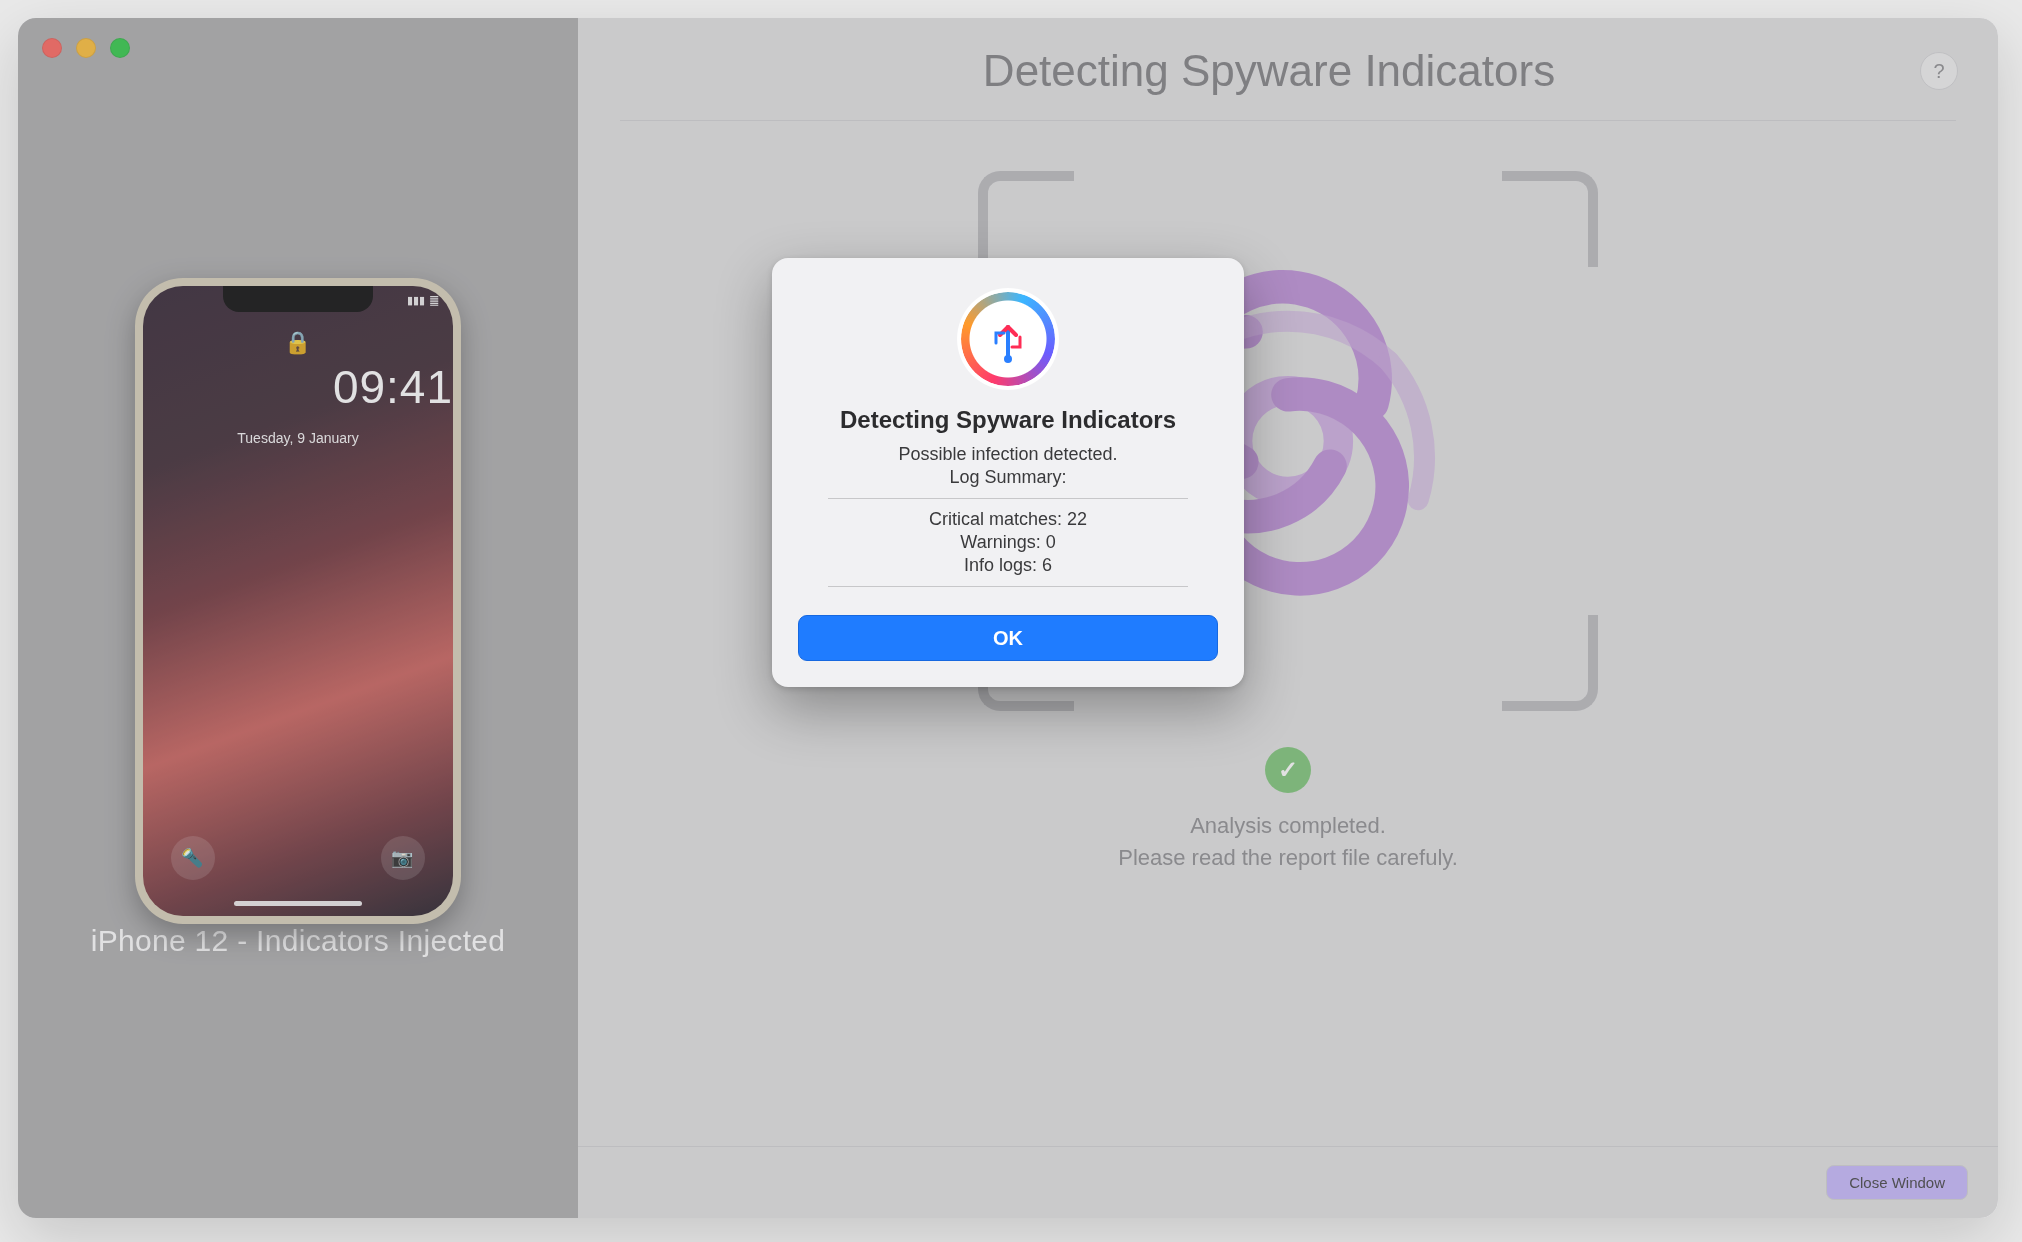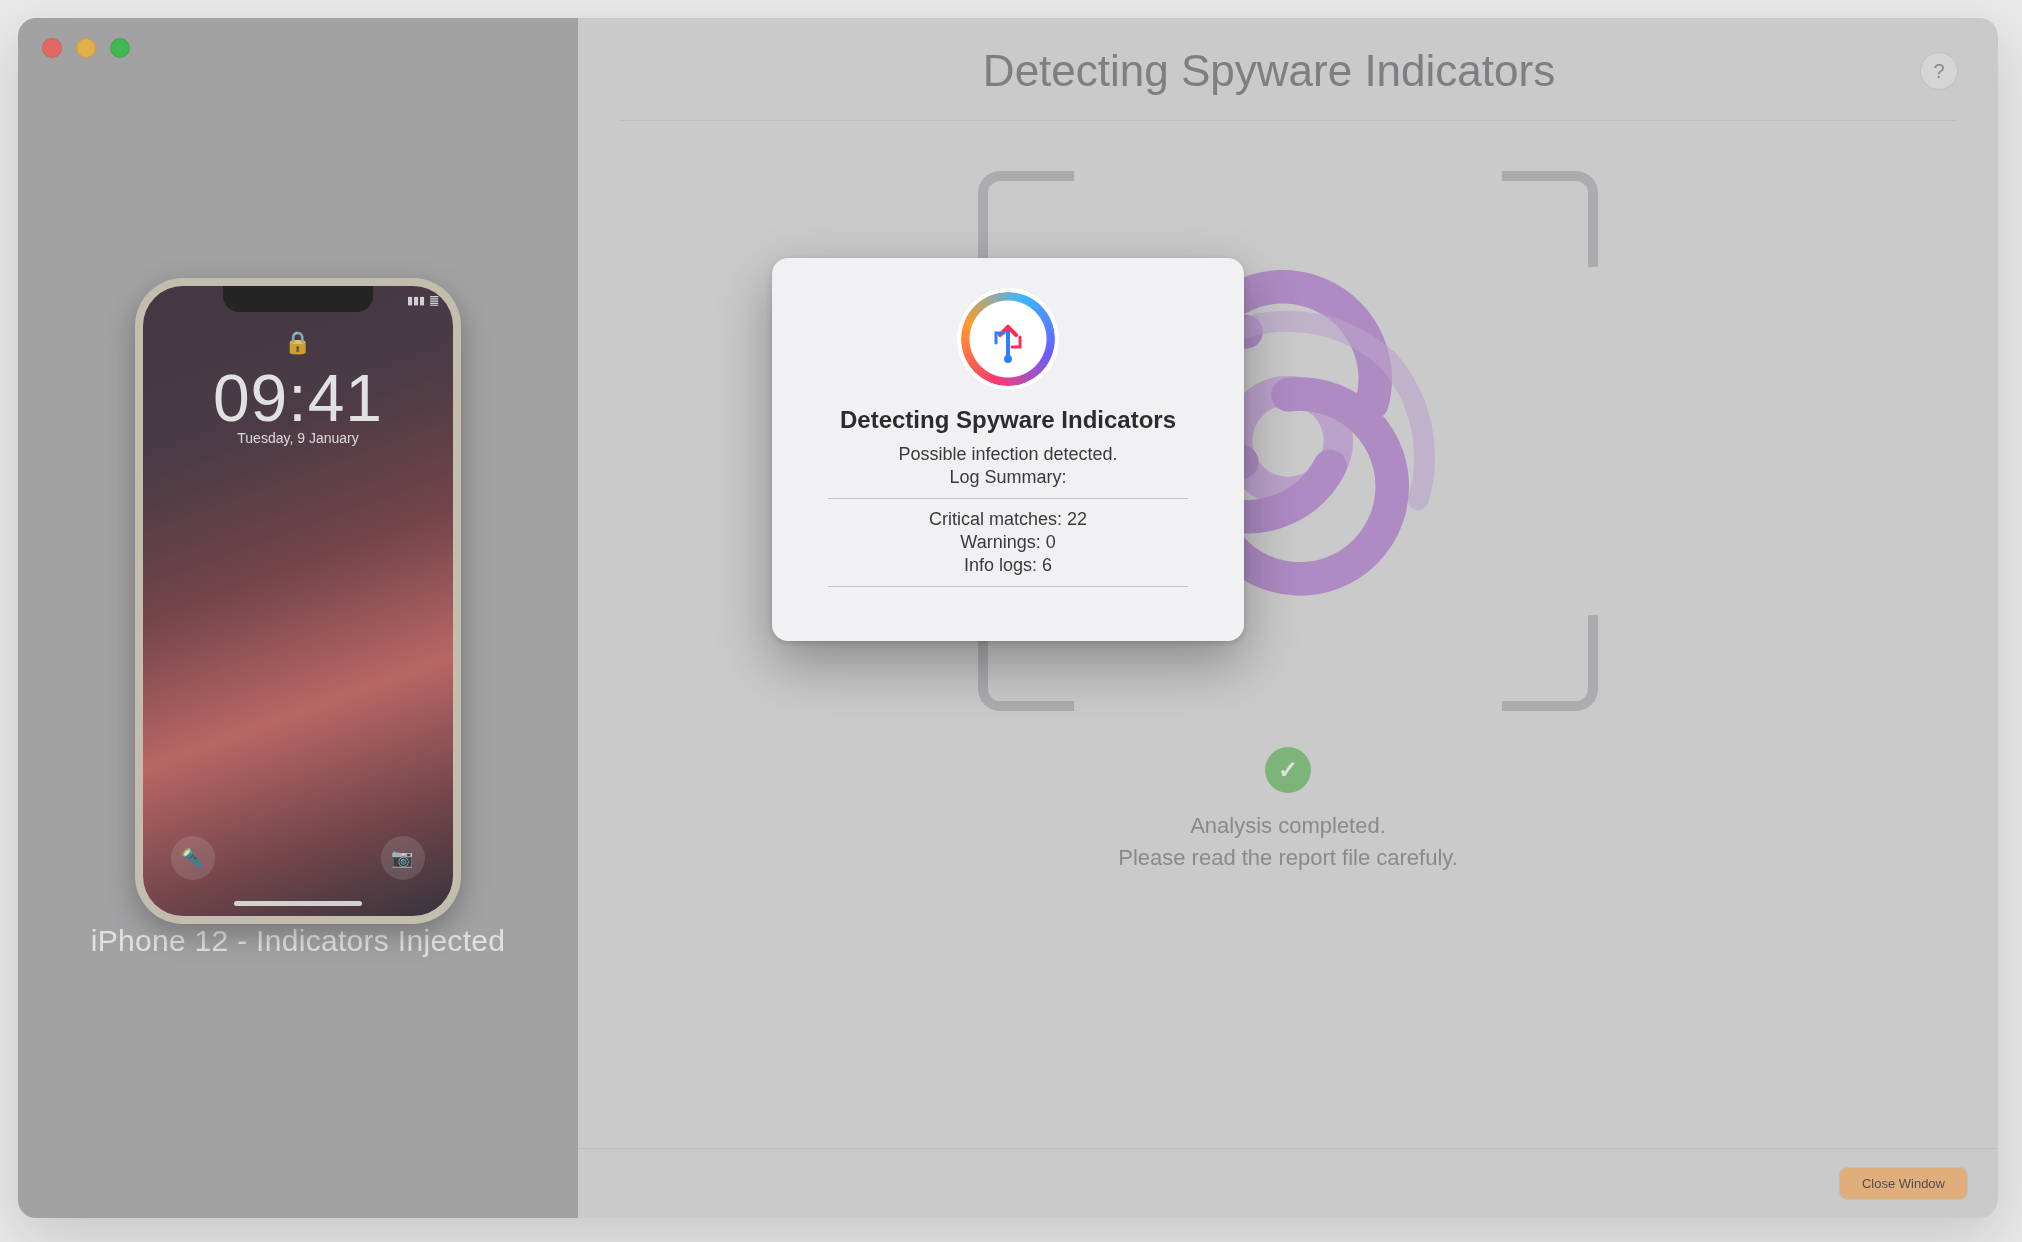--- a/index.html
+++ b/index.html
@@ -88,22 +88,22 @@
     position: absolute;
     top: 44px;
     left: 50%;
     transform: translateX(-50%);
     font-size: 22px;
   }
   .phone-time {
     position: absolute;
     top: 74px;
     width: 100%;
-    text-align: center;
-    font-size: 66px;
+    text-align: right;
+    font-size: 46px;
     font-weight: 200;
     letter-spacing: 1px;
   }
   .phone-date {
     position: absolute;
     top: 144px;
     width: 100%;
     text-align: center;
     font-size: 14px;
     font-weight: 400;
@@ -253,25 +253,25 @@
   .bottom-bar {
     position: absolute;
     left: 0; right: 0; bottom: 0;
     border-top: 1px solid #cfcfd1;
     padding: 18px 30px;
     display:flex;
     justify-content:flex-end;
     gap: 12px;
   }
   .mac-btn {
-    background:#fdba74;
+    background:#c4b5fd;
     border:1px solid #d0d0d2;
     border-radius:8px;
     padding: 8px 22px;
-    font-size: 13px;
+    font-size: 15px;
     color:#3a3a3c;
     cursor:pointer;
   }
 
   
   .dim-overlay {
     position:absolute;
     inset:0;
     background: rgba(140,140,142,0.26);
     z-index: 50;
@@ -443,15 +443,16 @@
     </div>
     <h2>Detecting Spyware Indicators</h2>
     <p class="msg">Possible infection detected.</p>
     <p class="msg">Log Summary:</p>
     <hr>
     <p class="stat">Critical matches: 22</p>
     <p class="stat">Warnings: 0</p>
     <p class="stat">Info logs: 6</p>
     <hr>
     <div class="btn-col">
+      <button class="sheet-btn primary">OK</button>
     </div>
   </div>
 </div>
 
 </body></html>

